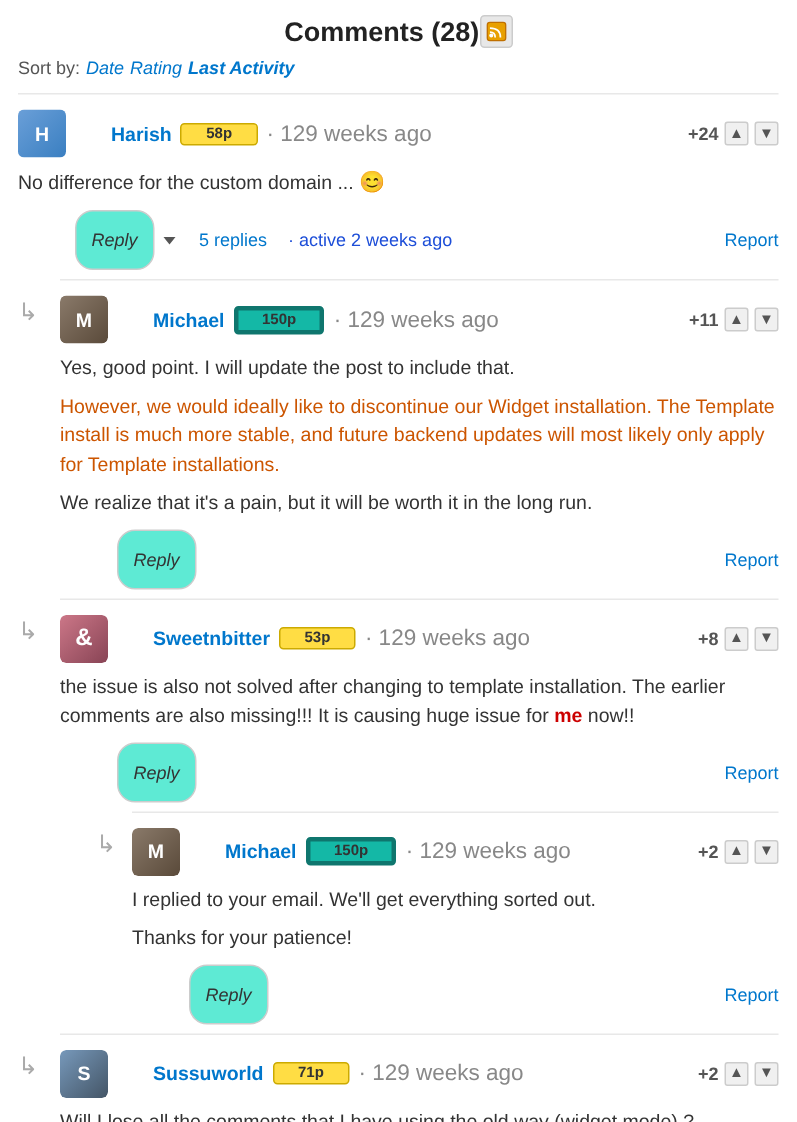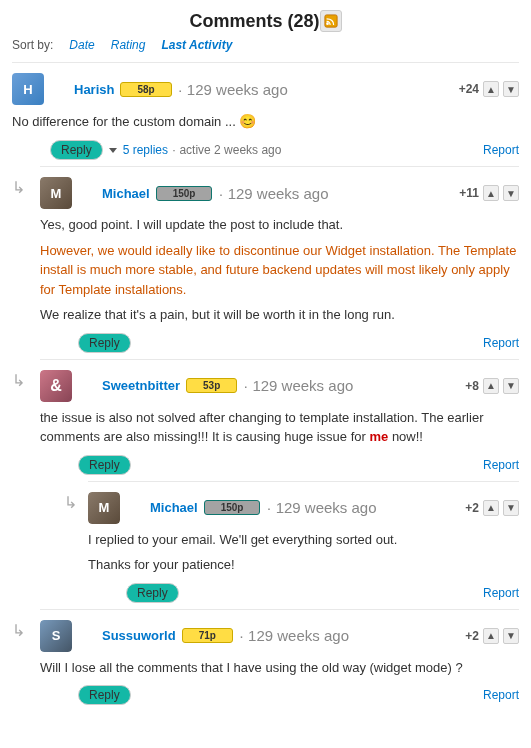--- a/index.html
+++ b/index.html
@@ -34,21 +34,21 @@
       justify-content: center;
       cursor: pointer;
     }
     .feed-icon svg { width: 14px; height: 14px; }
     .sortby-row {
       font-size: 12px;
       color: #555;
       margin-bottom: 10px;
       display: flex;
       align-items: center;
-      gap: 16px;
+      gap: 4px;
     }
     .sort-link {
       color: #0077cc;
       cursor: pointer;
       text-decoration: none;
       font-style: italic;
     }
     .sort-active { color: #0077cc; font-weight: bold; }
 
     
@@ -92,22 +92,22 @@
     .user-badge {
       background: #ffdd44;
       color: #333;
       font-size: 10px;
       font-weight: bold;
       padding: 1px 16px;
       border-radius: 3px;
       border: 1px solid #ccaa00;
     }
     .user-badge.blue {
-      background: #a3a3a3;
-      border: 1px solid #0f766e;
+      background: #14b8a6;
+      border: 3px solid #0f766e;
     }
     .comment-meta {
       color: #888;
       font-size: 15px;
     }
     .vote-count {
       margin-left: auto;
       color: #555;
       font-size: 12px;
       font-weight: bold;
@@ -139,31 +139,32 @@
     .emoji { font-size: 14px; }
 
     .comment-footer {
       margin-left: 38px;
       display: flex;
       align-items: center;
       justify-content: space-between;
     }
     .reply-btn {
       border: 1px solid #ccc;
-      background: #14b8a6;
+      background: #5eead4;
       color: #333;
       font-size: 12px;
-      padding: 2px 10px;
+      padding: 12px 10px;
       border-radius: 12px;
       cursor: pointer;
+      font-style: italic;
     }
     .replies-info {
       display: flex;
       align-items: center;
-      gap: 4px;
+      gap: 14px;
       font-size: 12px;
       color: #555;
     }
     .replies-count {
       color: #0077cc;
       cursor: pointer;
     }
     .triangle-down {
       display: inline-block;
       width: 0;
@@ -173,21 +174,21 @@
       border-top: 5px solid #555;
       margin-right: 2px;
     }
     .report-link {
       color: #0077cc;
       font-size: 12px;
       cursor: pointer;
       text-decoration: none;
     }
     .active-text {
-      color: #737373;
+      color: #1d4ed8;
       font-size: 12px;
     }
     .me-highlight { color: #cc0000; font-weight: bold; }
     .indent-arrow-wrap {
       display: flex;
       align-items: flex-start;
     }
     .arrow-col {
       width: 28px;
       padding-top: 12px;

